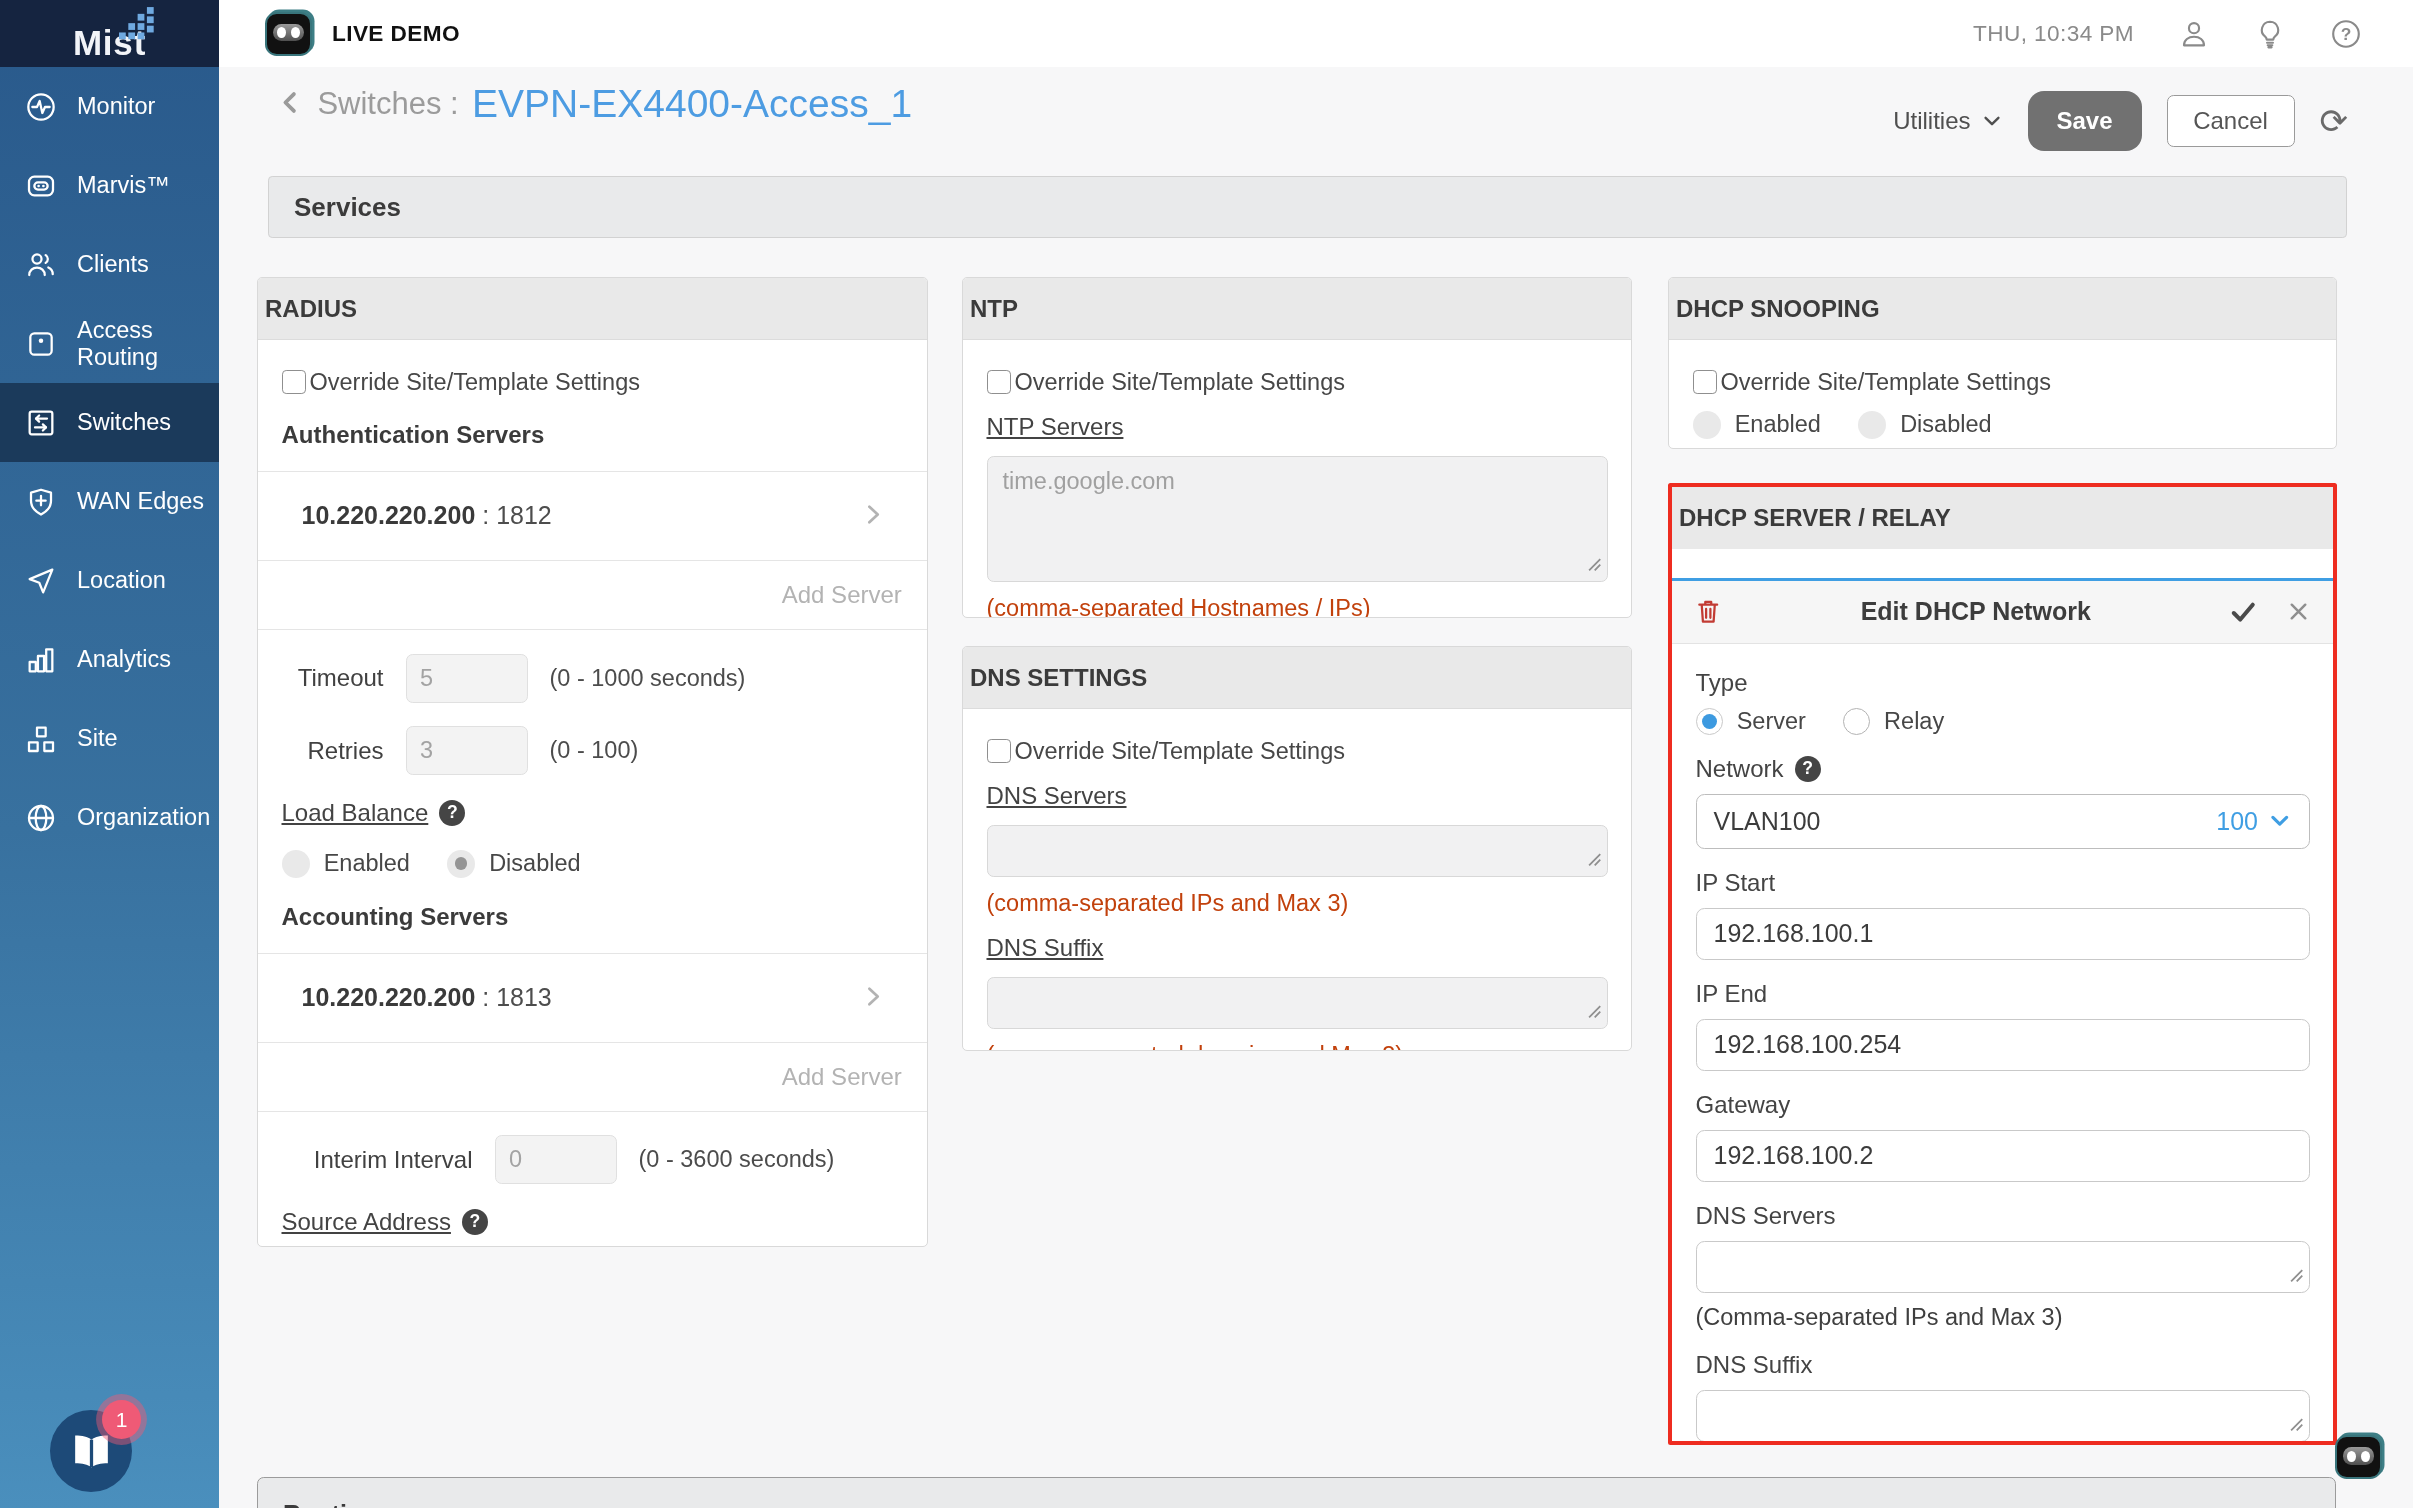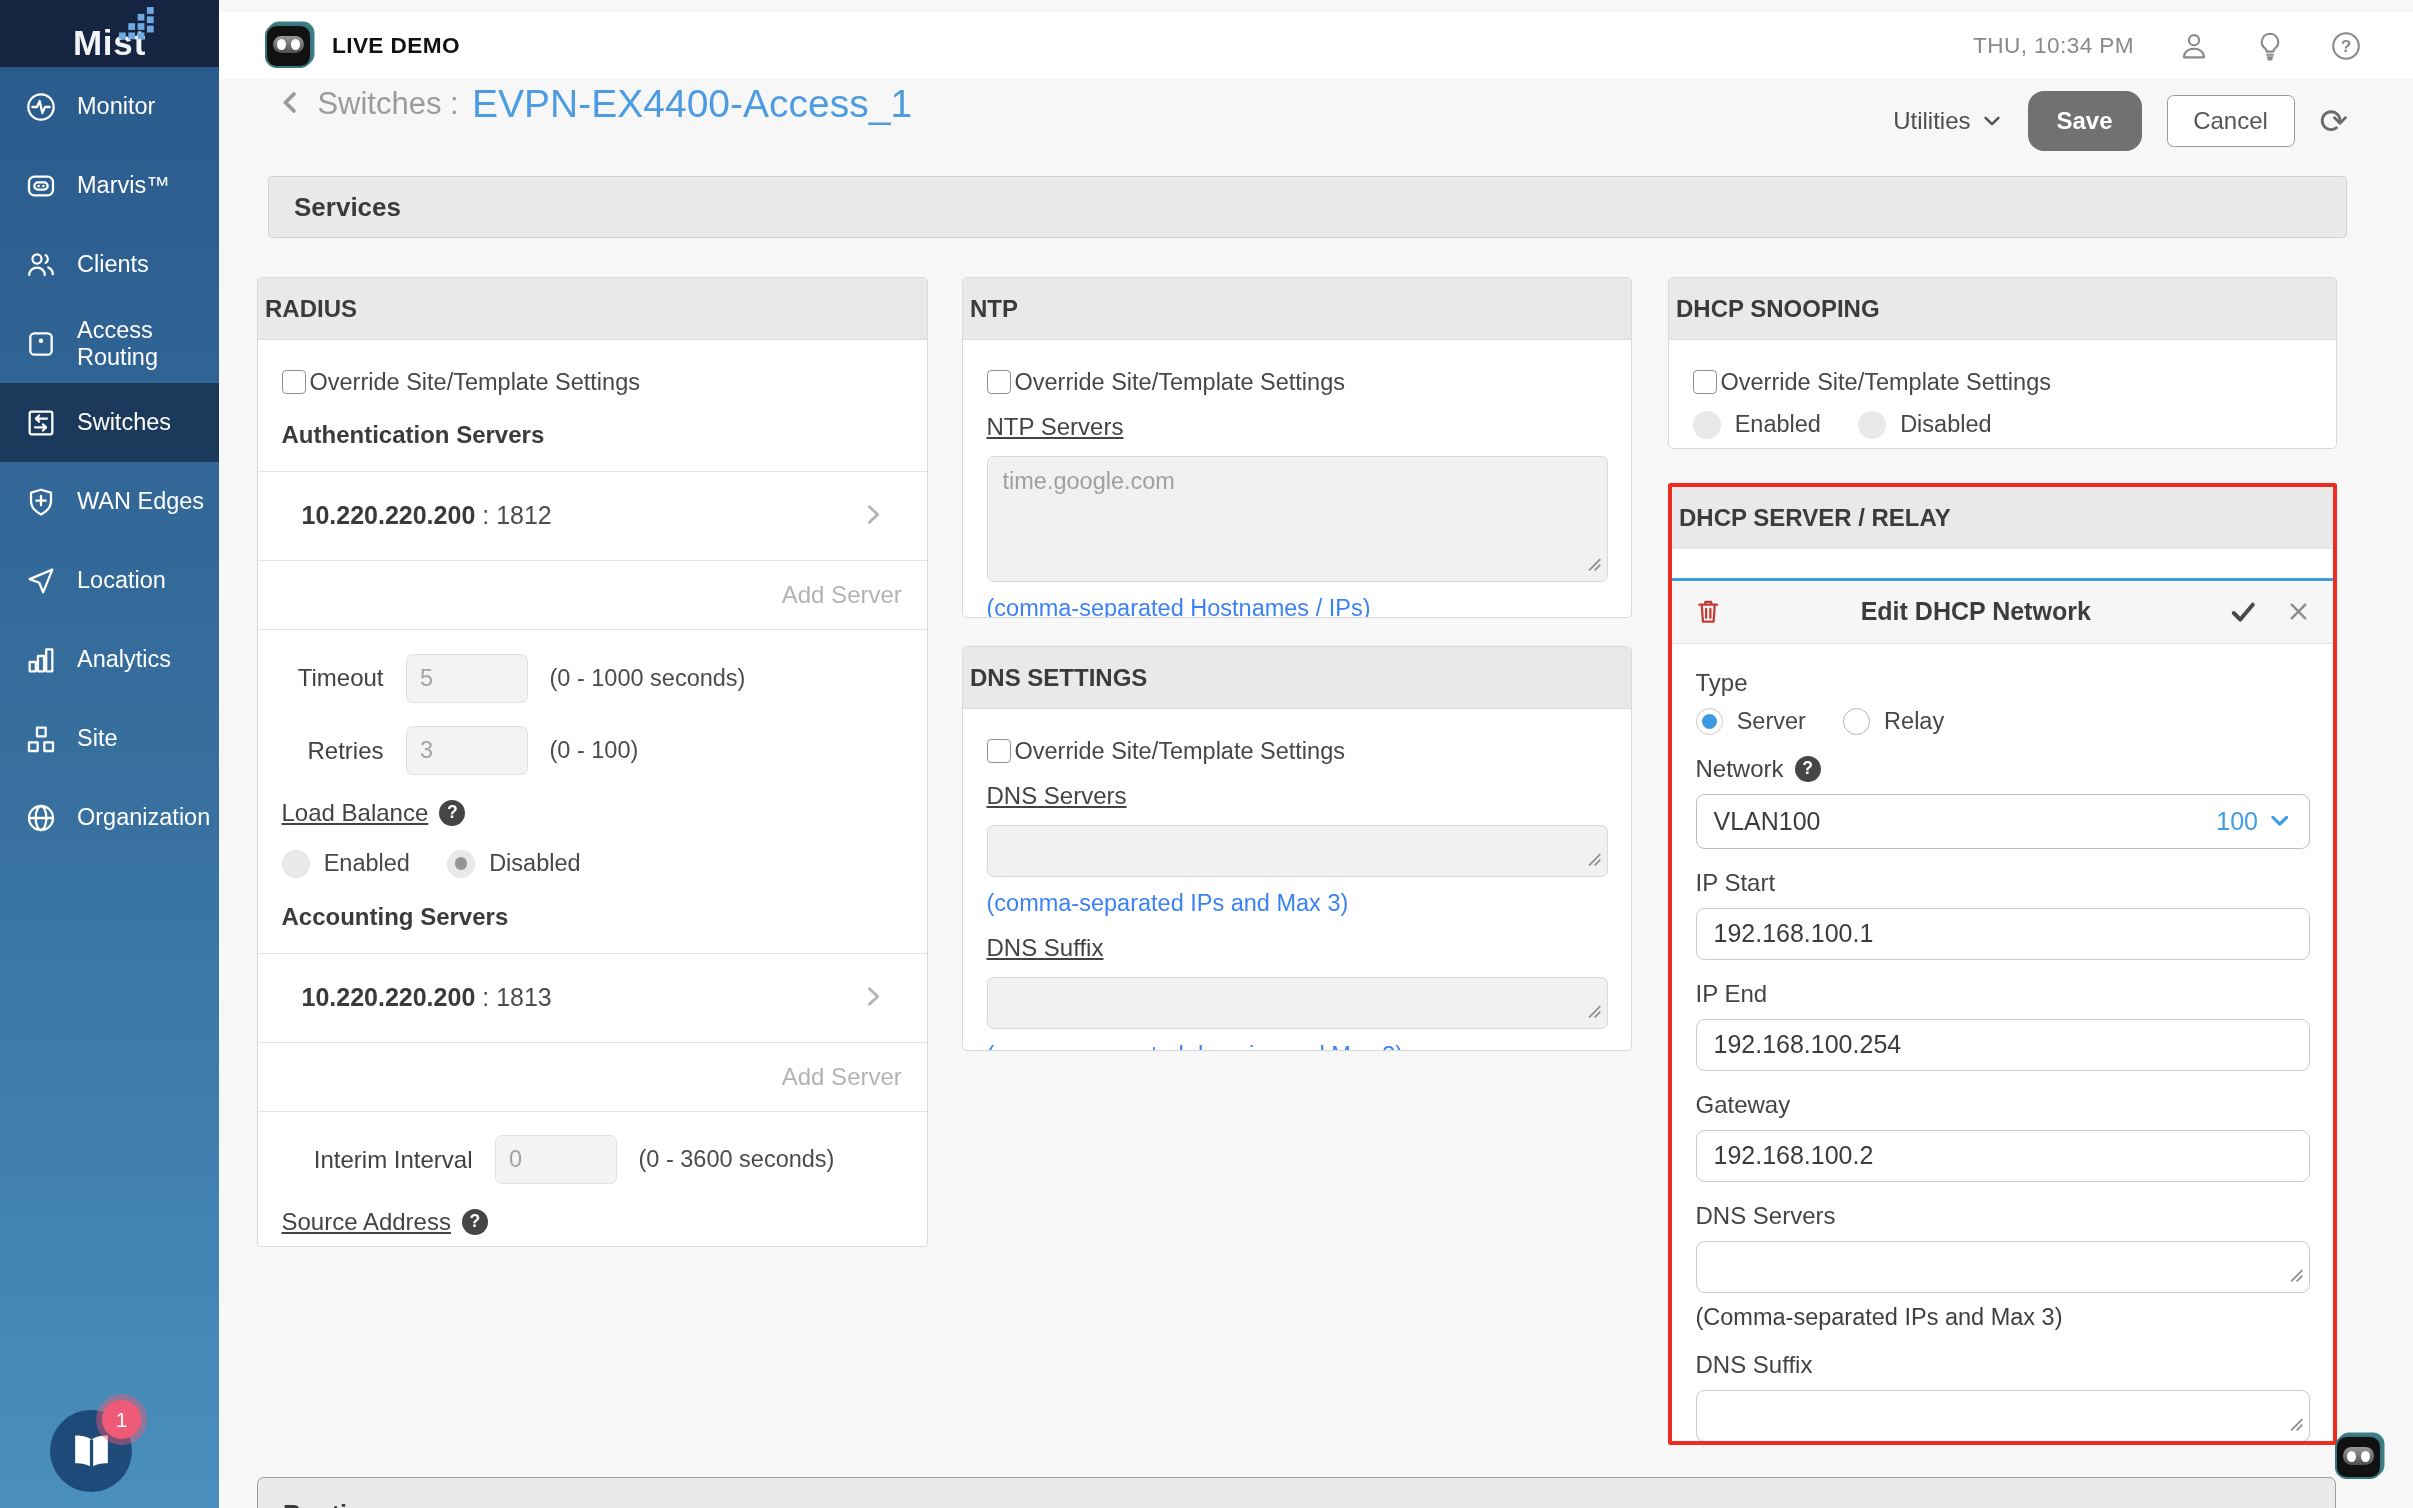--- a/index.html
+++ b/index.html
@@ -11,21 +11,21 @@
     background:linear-gradient(180deg,#29598b 0%,#38719f 55%,#4a8fbd 100%); z-index:5; }
   .logo-box { height:67px; background:#152440; display:flex; align-items:flex-end; justify-content:center; padding-bottom:6.7px; position:relative; }
   .logo-text { color:#f2f4f8; font-size:35px; font-weight:bold; letter-spacing:0.8px; line-height:1; }
   .logo-dots { position:absolute; top:6.7px; left:119px; }
   .nav-item { height:79px; display:flex; align-items:center; gap:20px; padding-left:25px; cursor:pointer; }
   .nav-item.sel { background:#1b3a5b; }
   .nav-item svg { width:32px; height:32px; stroke:#ffffff; fill:none; stroke-width:1.7; stroke-linecap:round; stroke-linejoin:round; flex:0 0 auto; }
   .nav-label { color:#ffffff; font-size:23.5px; }
 
   
-  .topbar { position:absolute; left:219px; top:12px; width:2195px; height:67px; background:#ffffff; display:flex; align-items:center; }
+  .topbar { position:absolute; left:219px; top:0; width:2195px; height:67px; background:#ffffff; display:flex; align-items:center; }
   .bot-icon { width:47px; height:44px; background:#111111; border:2.5px solid #39757c; border-radius:11.7px;
     box-shadow:2.5px -2.5px 0 0 #3d7e85; position:relative; }
   .bot-icon .visor { position:absolute; left:14%; top:26%; width:72%; height:44%; border-radius:8.4px;
     background:linear-gradient(180deg,#9a9a9a,#4f4f4f); display:flex; align-items:center; justify-content:space-evenly; }
   .bot-icon .eye { width:9.2px; height:11px; background:#ffffff; border-radius:50%; }
   .brand-bot { margin-left:46px; }
   .brand-label { margin-left:20px; font-size:22.6px; font-weight:bold; color:#111111; letter-spacing:0.4px; }
   .topbar-right { margin-left:auto; display:flex; align-items:center; gap:44px; padding-right:52px; }
   .top-time { font-size:22.6px; color:#8a8a8a; letter-spacing:0.4px; }
   .top-ico svg { width:32px; height:32px; stroke:#8a8a8a; fill:none; stroke-width:1.6; stroke-linecap:round; stroke-linejoin:round; display:block; }
@@ -87,21 +87,21 @@
   .radio-w.on { border-color:#c9c9c9; }
   .radio-w.on::after { content:""; width:15px; height:15px; border-radius:50%; background:#3d9ae0; }
 
   .none-box { height:50px; background:#eeeeee; border:0.8px solid #e2e2e2; border-radius:5px; display:flex; align-items:center; padding:0 22px; font-size:24px; color:#3e3e3e; margin-top:3.4px; }
 
   .ta-wrap { position:relative; }
   .gray-ta { width:100%; background:#f1f1f2; border:1.7px solid #d8d8d8; border-radius:6.7px; font-size:23.5px; color:#3c3c3c; padding:11.7px 15px; resize:none; font-family:inherit; display:block; }
   .gray-ta::placeholder { color:#a0a0a0; }
   .grip { position:absolute; right:5.9px; bottom:7.5px; }
   .grip svg { width:13.4px; height:13.4px; stroke:#8f8f8f; stroke-width:1.6; }
-  .caption { font-size:23.5px; color:#3b82f6; margin:13.4px 0 8.4px; }
+  .caption { font-size:23.5px; color:#c2410c; margin:13.4px 0 8.4px; }
 
   
   .dhcp-panel { border:4.2px solid #ee2c20; border-radius:2.5px; background:#ffffff; overflow:hidden; }
   .dhcp-panel .panel-h { border-bottom:none; }
   .edit-card { margin-top:28.5px; border-top:3.4px solid #3f9ee3; border-bottom:3.4px solid #3f9ee3; }
   .edit-head { height:63px; background:#f6f6f6; border-bottom:0.8px solid #e3e3e3; display:flex; align-items:center; padding:0 22px; }
   .edit-title { flex:1; text-align:center; font-size:25px; font-weight:bold; color:#3d3d3d; }
   .trash svg { width:28.5px; height:28.5px; stroke:#c23b33; stroke-width:1.9; fill:none; stroke-linecap:round; stroke-linejoin:round; display:block; cursor:pointer; }
   .checkico svg { width:28.5px; height:28.5px; stroke:#4a4a4a; stroke-width:3.4; fill:none; stroke-linecap:round; stroke-linejoin:round; display:block; margin-right:28.5px; cursor:pointer; }
   .xico svg { width:25px; height:25px; stroke:#8f8f8f; stroke-width:2.4; fill:none; stroke-linecap:round; display:block; cursor:pointer; }

